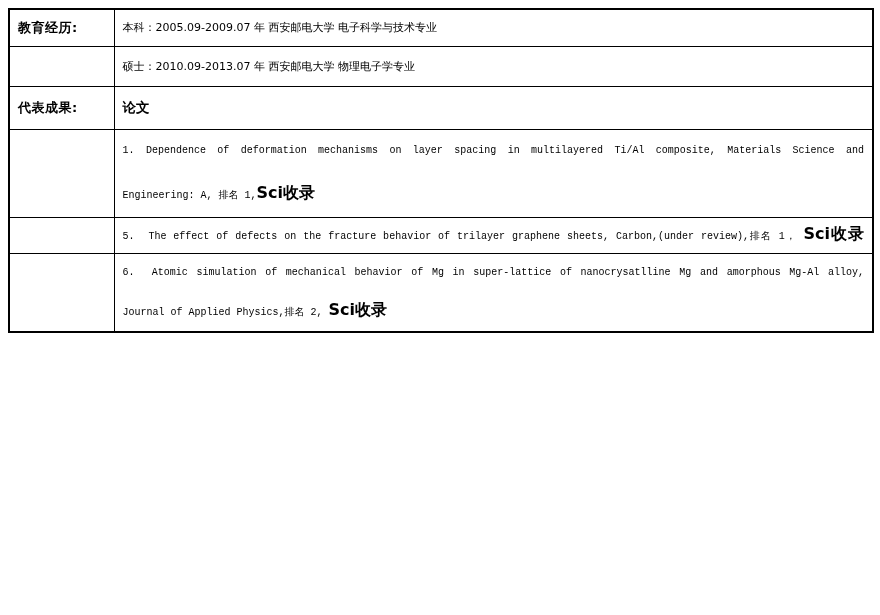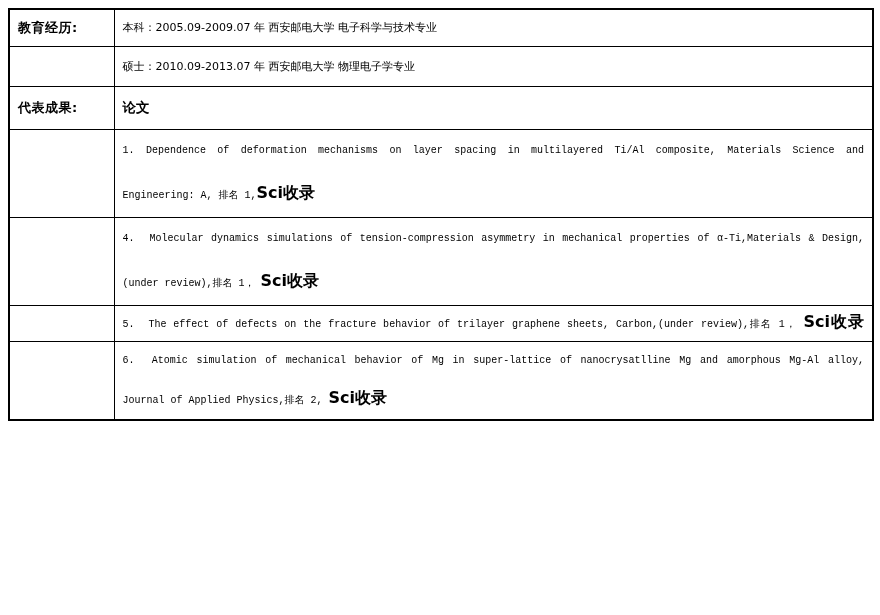--- a/index.html
+++ b/index.html
@@ -98,24 +98,20 @@
       <td class="section-cell">论文</td>
     </tr>
 
     <tr class="h87">
       <td class="label-cell"></td>
       <td class="pub-cell"><span>1. Dependence of deformation mechanisms on layer spacing in multilayered Ti/Al composite, Materials Science and Engineering: A, 排名 1,</span><span class="pub-bold">Sci收录</span></td>
     </tr>
 
 
 
-    <tr class="h77">
-      <td class="label-cell"></td>
-      <td class="pub-cell"><span>4.&nbsp; Molecular dynamics simulations of tension-compression asymmetry in mechanical properties of α-Ti,Materials &amp; Design, (under review),排名 1， </span><span class="pub-bold">Sci收录</span></td>
-    </tr>
 
     <tr class="h36">
       <td class="label-cell"></td>
       <td class="pub-cell lh28 justify-last"><span>5.&nbsp; The effect of defects on the fracture behavior of trilayer graphene sheets, Carbon,(under review),排名 1， </span><span class="pub-bold">Sci收录</span></td>
     </tr>
 
     <tr class="h74">
       <td class="label-cell"></td>
       <td class="pub-cell lh37"><span>6.&nbsp; Atomic simulation of mechanical behavior of Mg in super-lattice of nanocrysatlline Mg and amorphous Mg-Al alloy, Journal of Applied Physics,排名 2, </span><span class="pub-bold">Sci收录</span></td>
     </tr>

